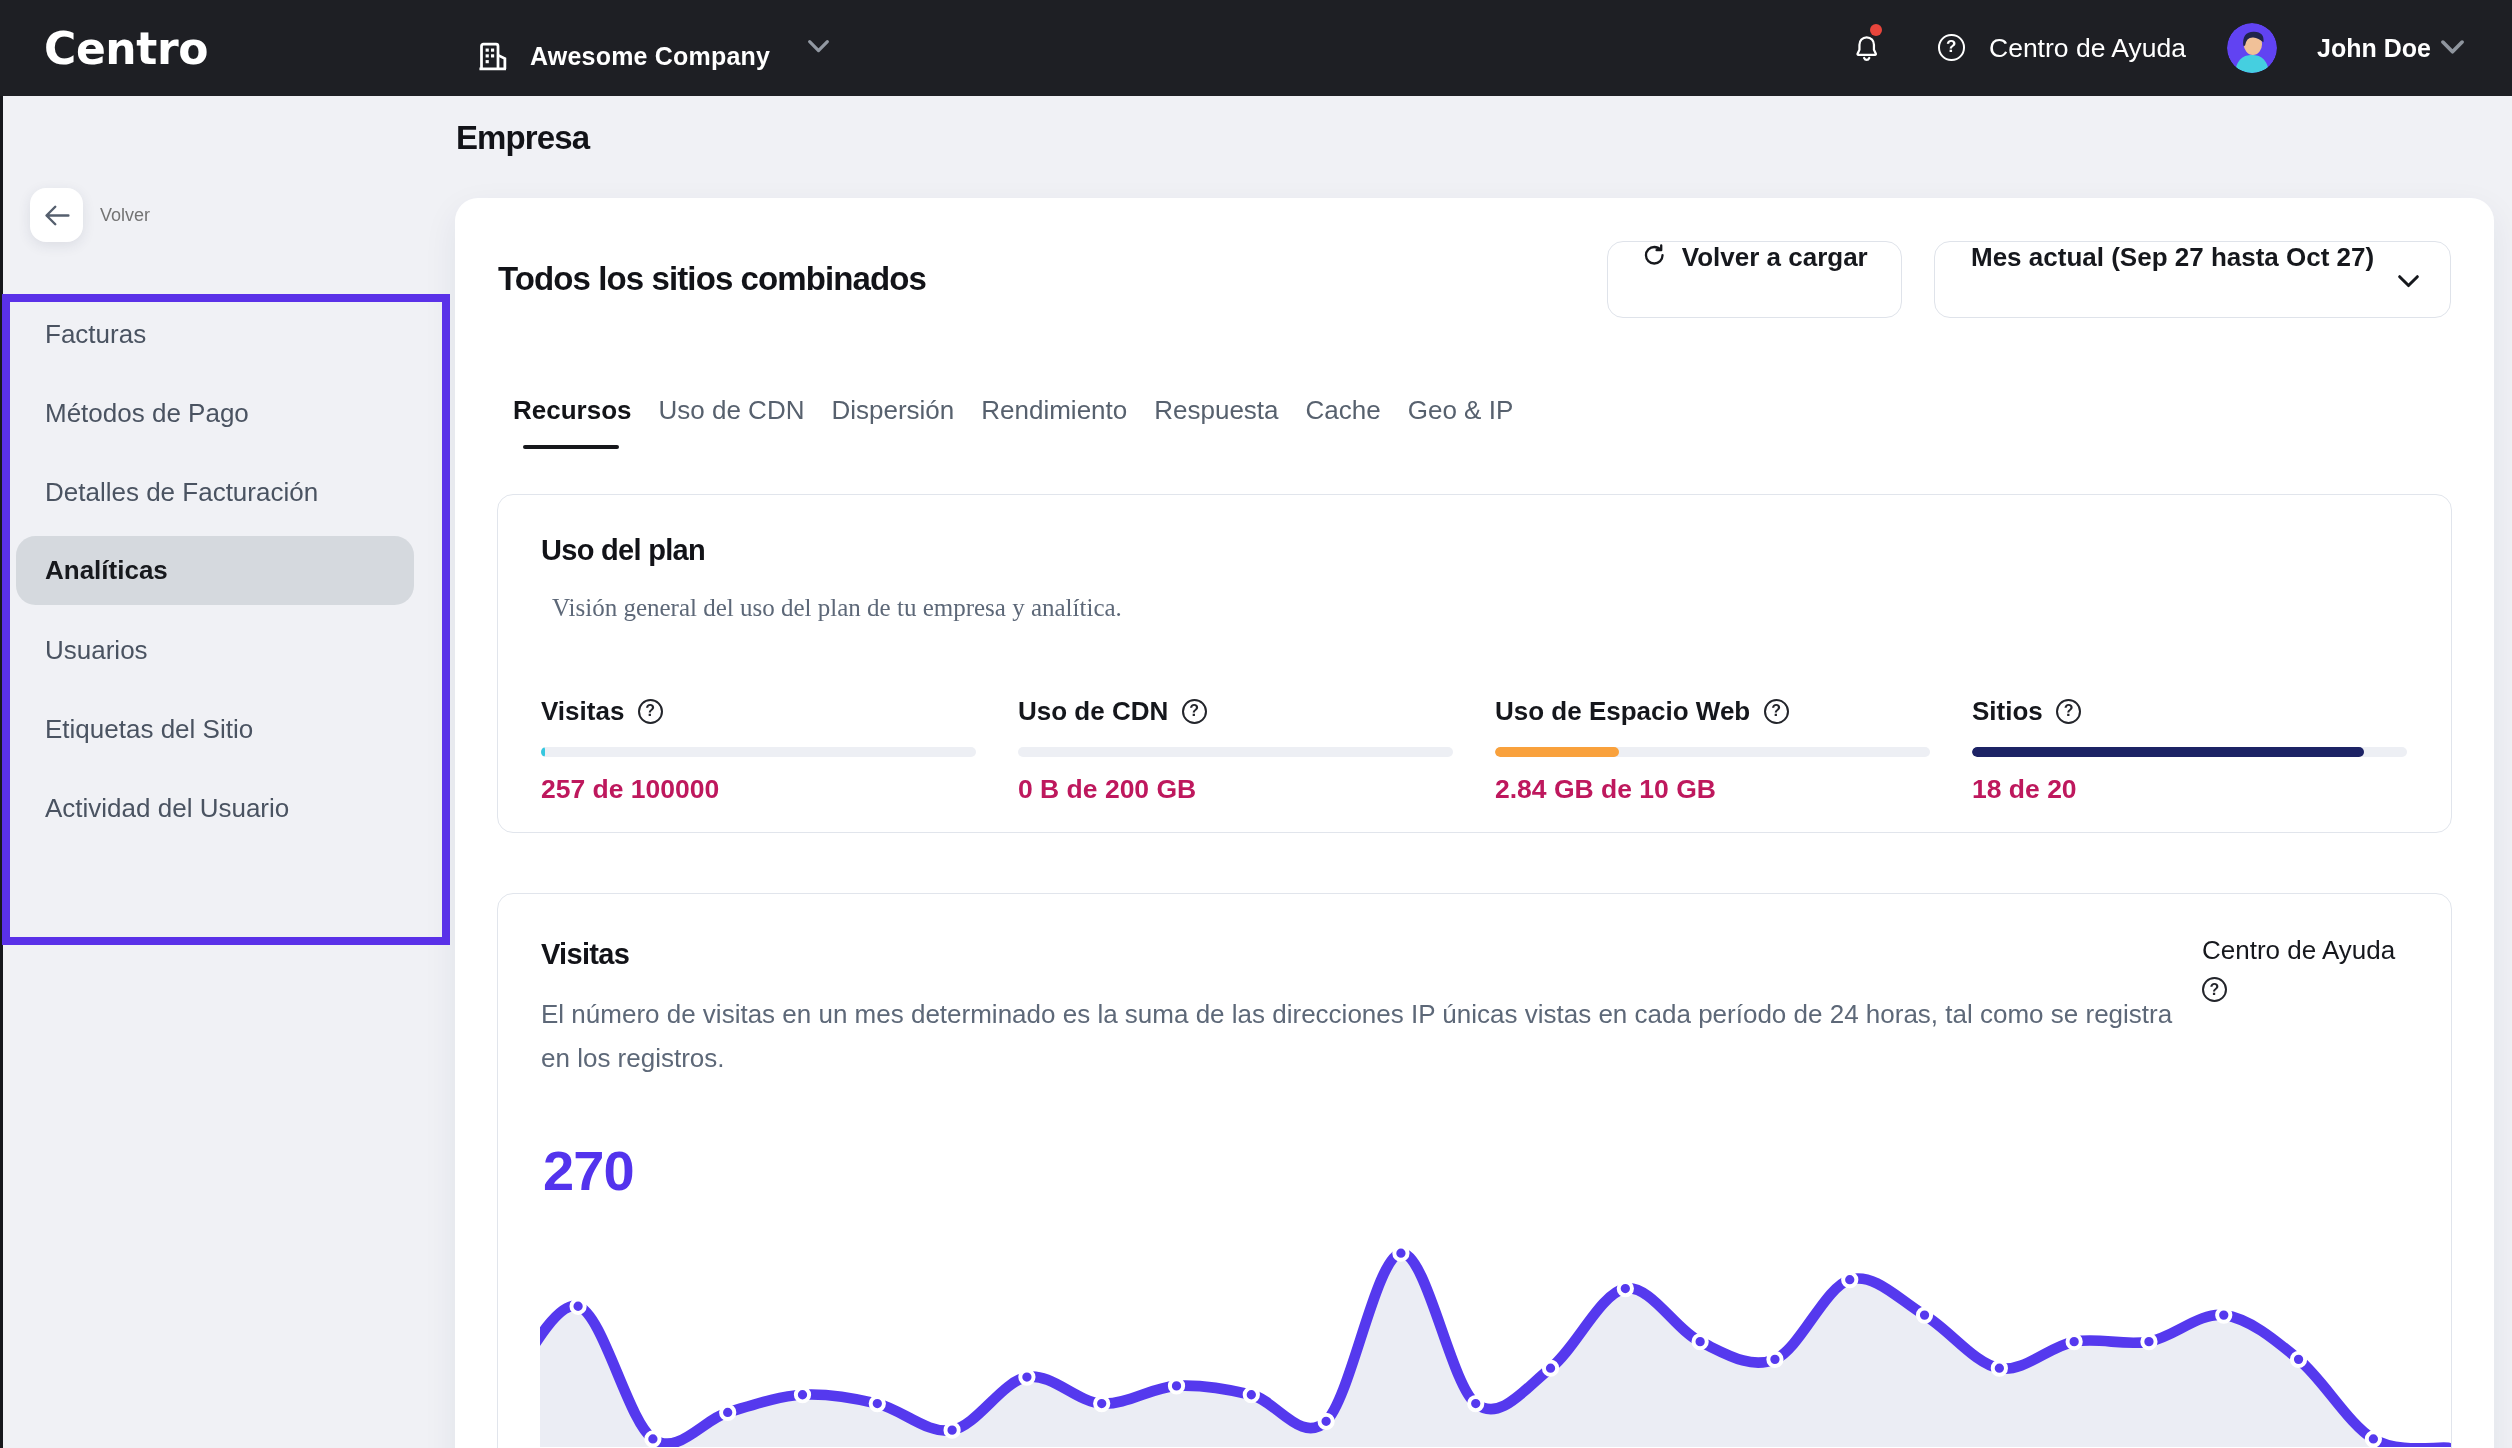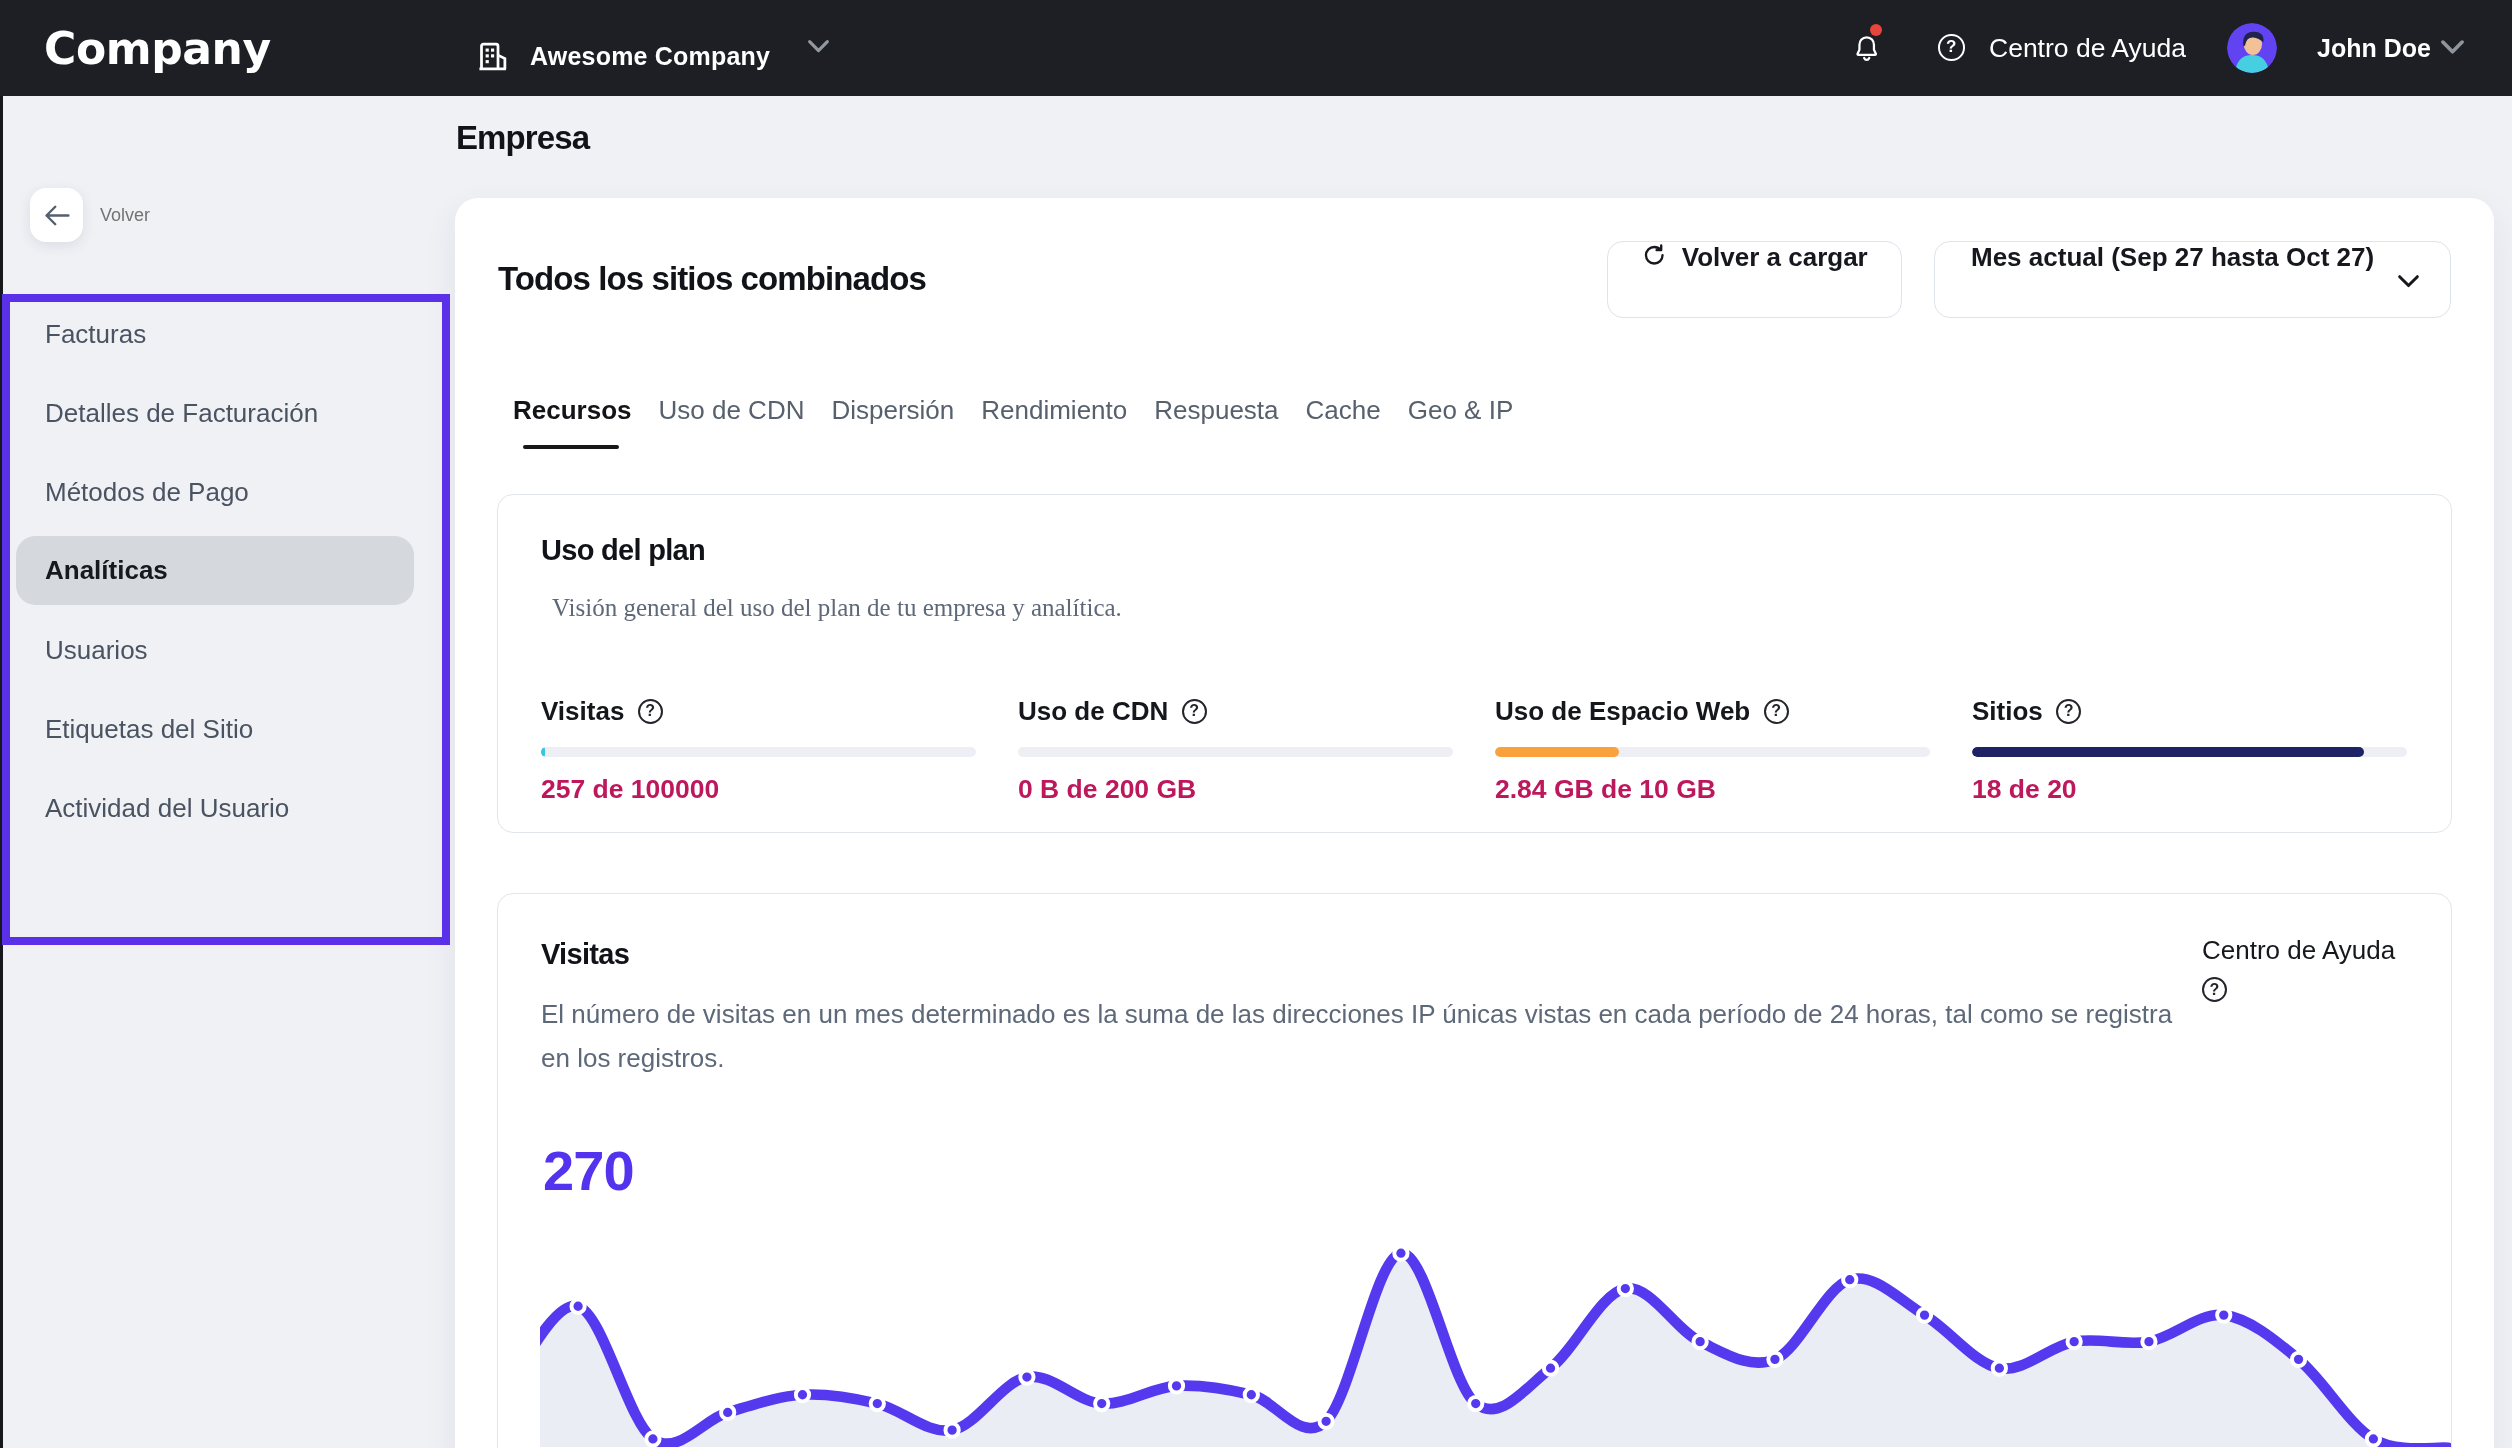--- a/index.html
+++ b/index.html
@@ -77,21 +77,21 @@
   .v-desc { position:absolute; left:541px; font-size:26px; color:#5d6878; white-space:nowrap; }
   .v-total { position:absolute; left:543px; top:1138px; font-weight:700; font-size:56px; letter-spacing:-0.9px; color:#5333ed; }
   .chart-wrap { position:absolute; left:540px; top:1185px; width:1911px; height:262px; }
 
   svg { display:block; }
 </style>
 </head>
 <body>
 
 <div class="topbar">
-  <div class="logo">Company</div>
+  <div class="logo">Centro</div>
 
   <div class="company">
     <span>
       <svg width="33" height="33" viewBox="0 0 24 24" fill="none">
         <path d="M4 21V4.5C4 3.7 4.6 3 5.4 3H14.6C15.4 3 16 3.7 16 4.5V21" stroke="#fff" stroke-width="2"></path>
         <path d="M16 11L21 13.5V21" stroke="#fff" stroke-width="2"></path>
         <path d="M2.5 21H21.8" stroke="#fff" stroke-width="2"></path>
         <rect x="7" y="6.2" width="2.3" height="2.3" fill="#fff"></rect>
           <rect x="10.9" y="6.2" width="2.3" height="2.3" fill="#fff"></rect>
         <rect x="7" y="10.4" width="2.3" height="2.3" fill="#fff"></rect>
@@ -152,24 +152,24 @@
       <path d="M14 3L4 13L14 23 M4.5 13H29" stroke="#555f6e" stroke-width="2.8" fill="none" stroke-linecap="round" stroke-linejoin="round"></path>
     </svg>
 </div>
 <div class="back-label">Volver</div>
 
 <div class="nav" id="nav-list">
     <div class="nav-item">
       <span>Facturas</span>
     </div>
     <div class="nav-item">
+      <span>Métodos de Pago</span>
+    </div>
+    <div class="nav-item">
       <span>Detalles de Facturación</span>
-    </div>
-    <div class="nav-item">
-      <span>Métodos de Pago</span>
     </div>
     <div class="nav-item active">
       <span>Analíticas</span>
     </div>
     <div class="nav-item">
       <span>Usuarios</span>
     </div>
     <div class="nav-item">
       <span>Etiquetas del Sitio</span>
     </div>

